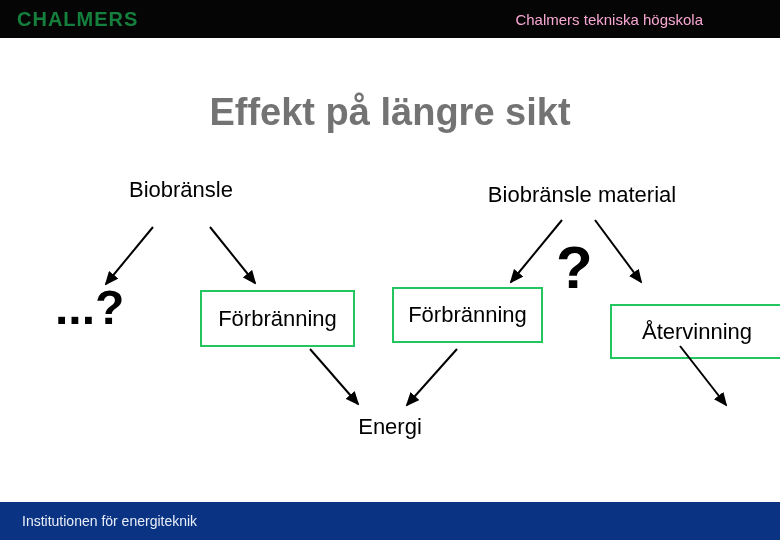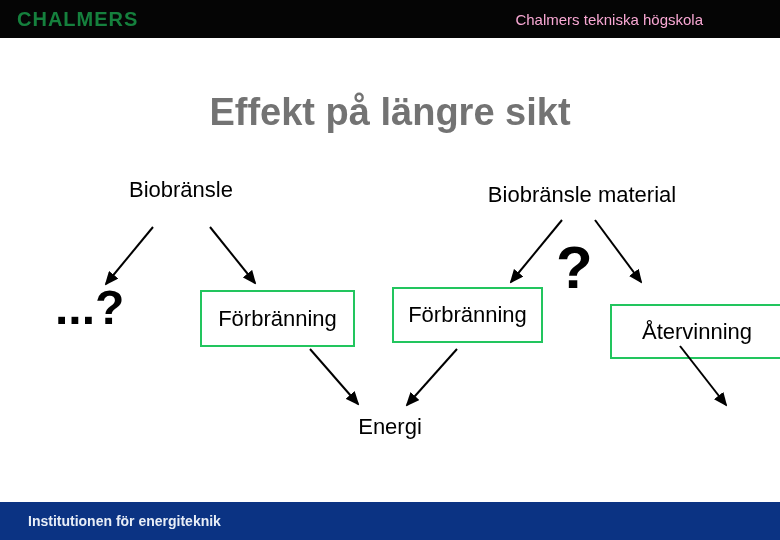--- a/index.html
+++ b/index.html
@@ -102,23 +102,22 @@
 
   
   .footer-bar {
     position: absolute;
     left: 0; top: 502px;
     width: 780px; height: 38px;
     background: #0B3383;
     display: flex;
     align-items: center;
     justify-content: space-between;
-    padding-left: 28px;
+    padding-left: 22px;
     padding-right: 67px;
-    font-weight: bold;
   }
   .footer-text {
     color: #E8EEF7;
     font-size: 14px;
   }
 </style>
 </head>
 <body>
 
 <div class="slide">

